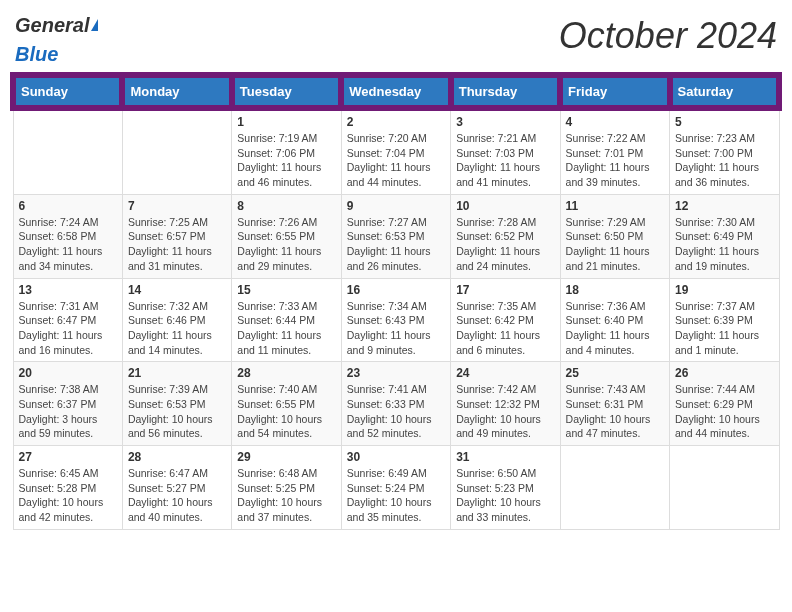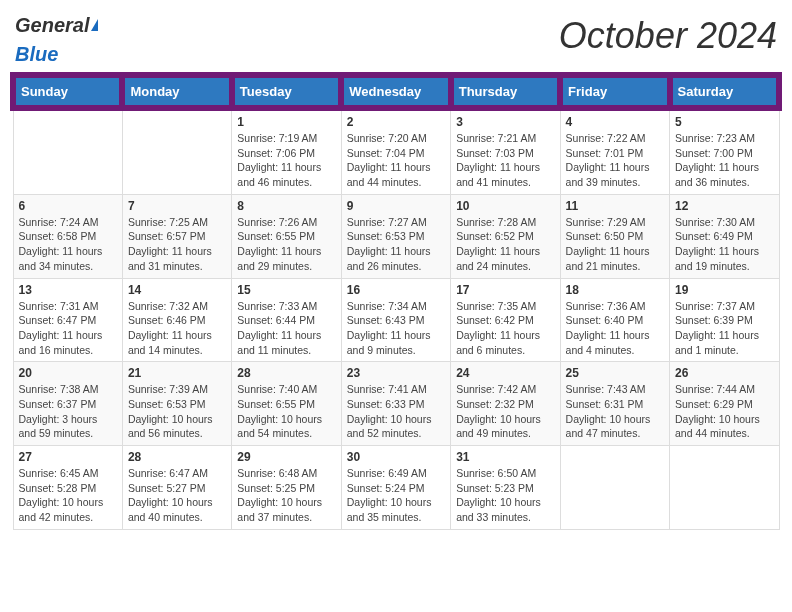--- a/index.html
+++ b/index.html
@@ -271,21 +271,21 @@
         </td>
         <td>
           <span class="day-num">23</span>
           <div class="cell-content">Sunrise: 7:41 AM</div>
           <div class="cell-content">Sunset: 6:33 PM</div>
           <div class="cell-content">Daylight: 10 hours and 52 minutes.</div>
         </td>
         <td>
           <span class="day-num">24</span>
           <div class="cell-content">Sunrise: 7:42 AM</div>
-          <div class="cell-content">Sunset: 2:32 PM</div>
+          <div class="cell-content">Sunset: 12:32 PM</div>
           <div class="cell-content">Daylight: 10 hours and 49 minutes.</div>
         </td>
         <td>
           <span class="day-num">25</span>
           <div class="cell-content">Sunrise: 7:43 AM</div>
           <div class="cell-content">Sunset: 6:31 PM</div>
           <div class="cell-content">Daylight: 10 hours and 47 minutes.</div>
         </td>
         <td>
           <span class="day-num">26</span>

